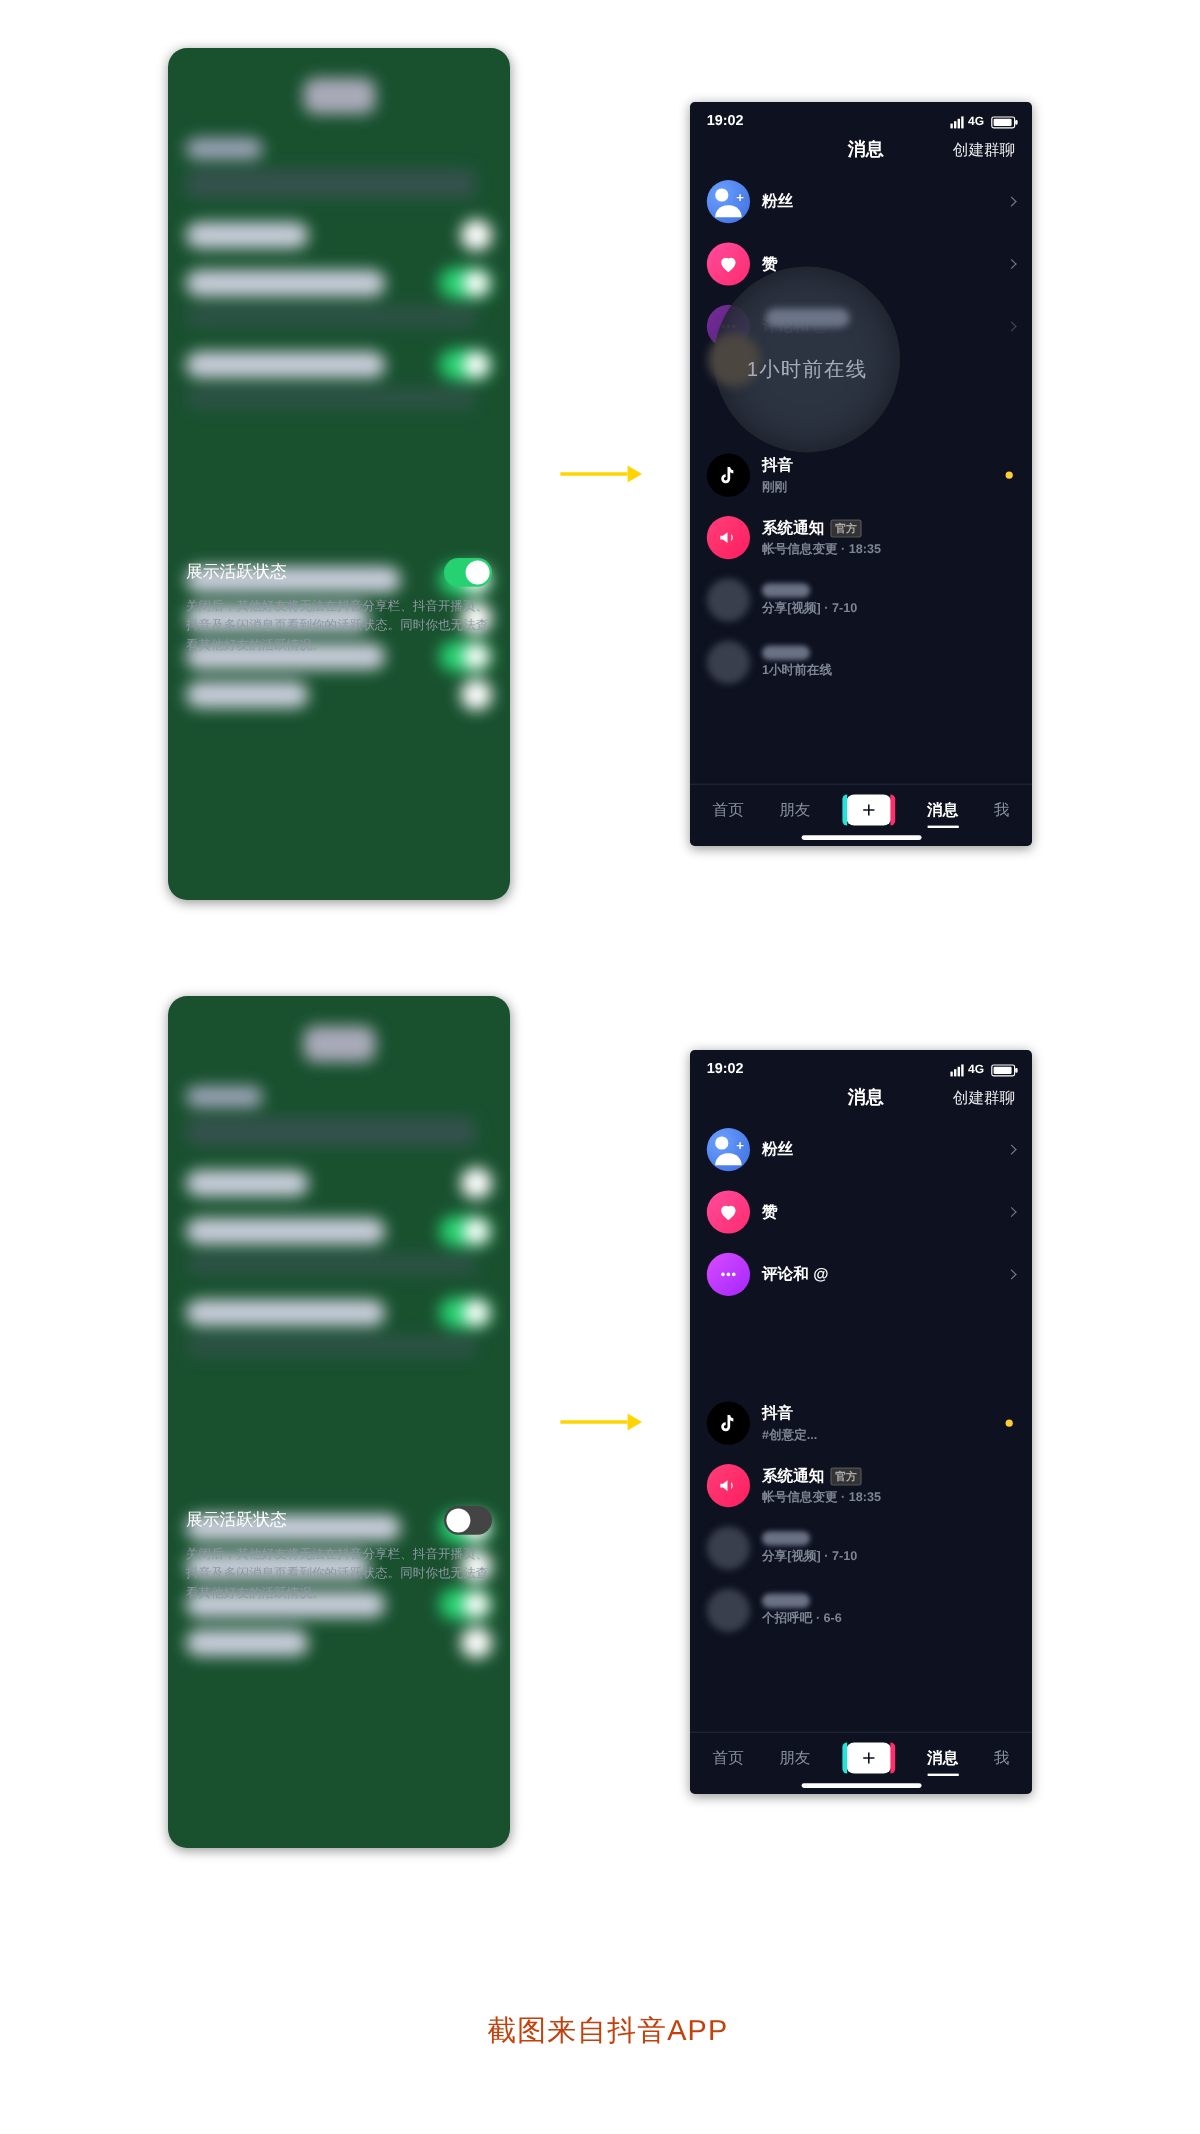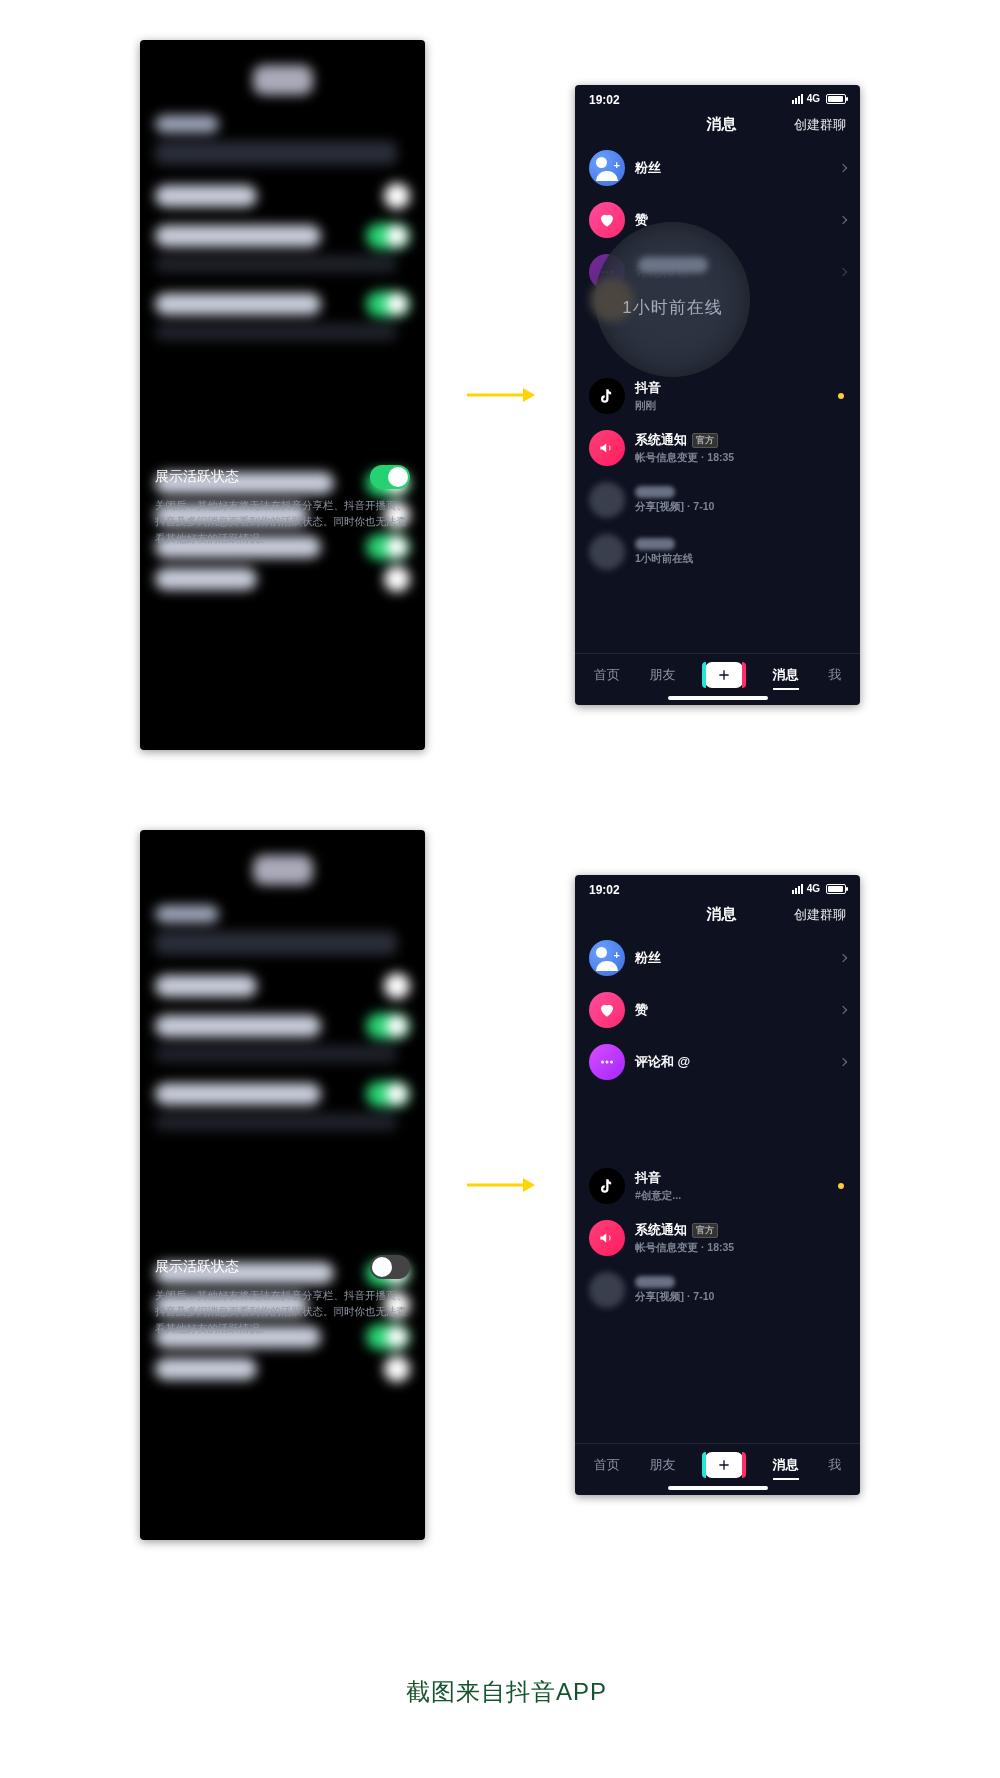--- a/index.html
+++ b/index.html
@@ -29,31 +29,31 @@
     height: 20px;
     display:flex;align-items:center;justify-content:center;
   }
   .arrow svg { width:70px; height:20px; }
 
   .caption {
     position:absolute;
     bottom: 70px;
     left:13px; right:0;
     text-align:center;
-    color:#14532d;
+    color:#c2410c;
     font-size:24px;
     letter-spacing:1px;
   }
 
   
   .phone-left {
     width: 285px;
     height: 710px;
-    background: #000000;
-    border-radius: 4px;
+    background: #14532d;
+    border-radius: 16px;
     box-shadow: 0 2px 10px rgba(0,0,0,0.4);
     overflow:hidden;
     position:relative;
     color:#fff;
     filter: saturate(0.9);
   }
   .phone-left .blur-zone {
     position:absolute; inset:0;
     filter: blur(6px);
     padding: 20px 15px 0 15px;
@@ -115,21 +115,21 @@
     background: #0d1120;
     border-radius: 4px;
     box-shadow: 0 2px 10px rgba(0,0,0,0.4);
     overflow:hidden;
     position:relative;
     color:#fff;
     display:flex;
     flex-direction:column;
   }
   .status-bar {
-    display:flex; justify-content:space-between; align-items:flex-start;
+    display:flex; justify-content:space-between; align-items:flex-end;
     padding: 8px 14px 2px 14px;
     font-size:12px; font-weight:600;
   }
   .sb-right { display:flex; align-items:center; gap:4px; font-size:10px;}
   .signal-bars { display:inline-flex; gap:1px; align-items:flex-end;}
   .signal-bars span{width:2px;background:#fff;}
   .signal-bars span:nth-child(1){height:4px;}
   .signal-bars span:nth-child(2){height:6px;}
   .signal-bars span:nth-child(3){height:8px;}
   .signal-bars span:nth-child(4){height:10px;}
@@ -602,20 +602,29 @@
       </div>
       <div class="msg-row">
         <div class="msg-avatar blurred"></div>
         <div class="msg-content">
             <div class="msg-title-line">
               <div class="msg-title-blur"></div>
             </div>
             <div class="msg-sub"><span>分享[视频]</span> · <span>7-10</span></div>
           </div>
       </div>
+      <div class="msg-row">
+        <div class="msg-avatar blurred"></div>
+        <div class="msg-content">
+            <div class="msg-title-line">
+              <div class="msg-title-blur"></div>
+            </div>
+            <div class="msg-sub"><span>个招呼吧</span> · <span>6-6</span></div>
+          </div>
+      </div>
     </div>
 
     <div class="tab-bar">
       <div class="tab-item">首页</div>
       <div class="tab-item">朋友</div>
       <div class="plus-btn">
           <svg viewBox="0 0 24 24">
             <path d="M11 5h2v6h6v2h-6v6h-2v-6H5v-2h6z"></path>
           </svg>
         </div>

